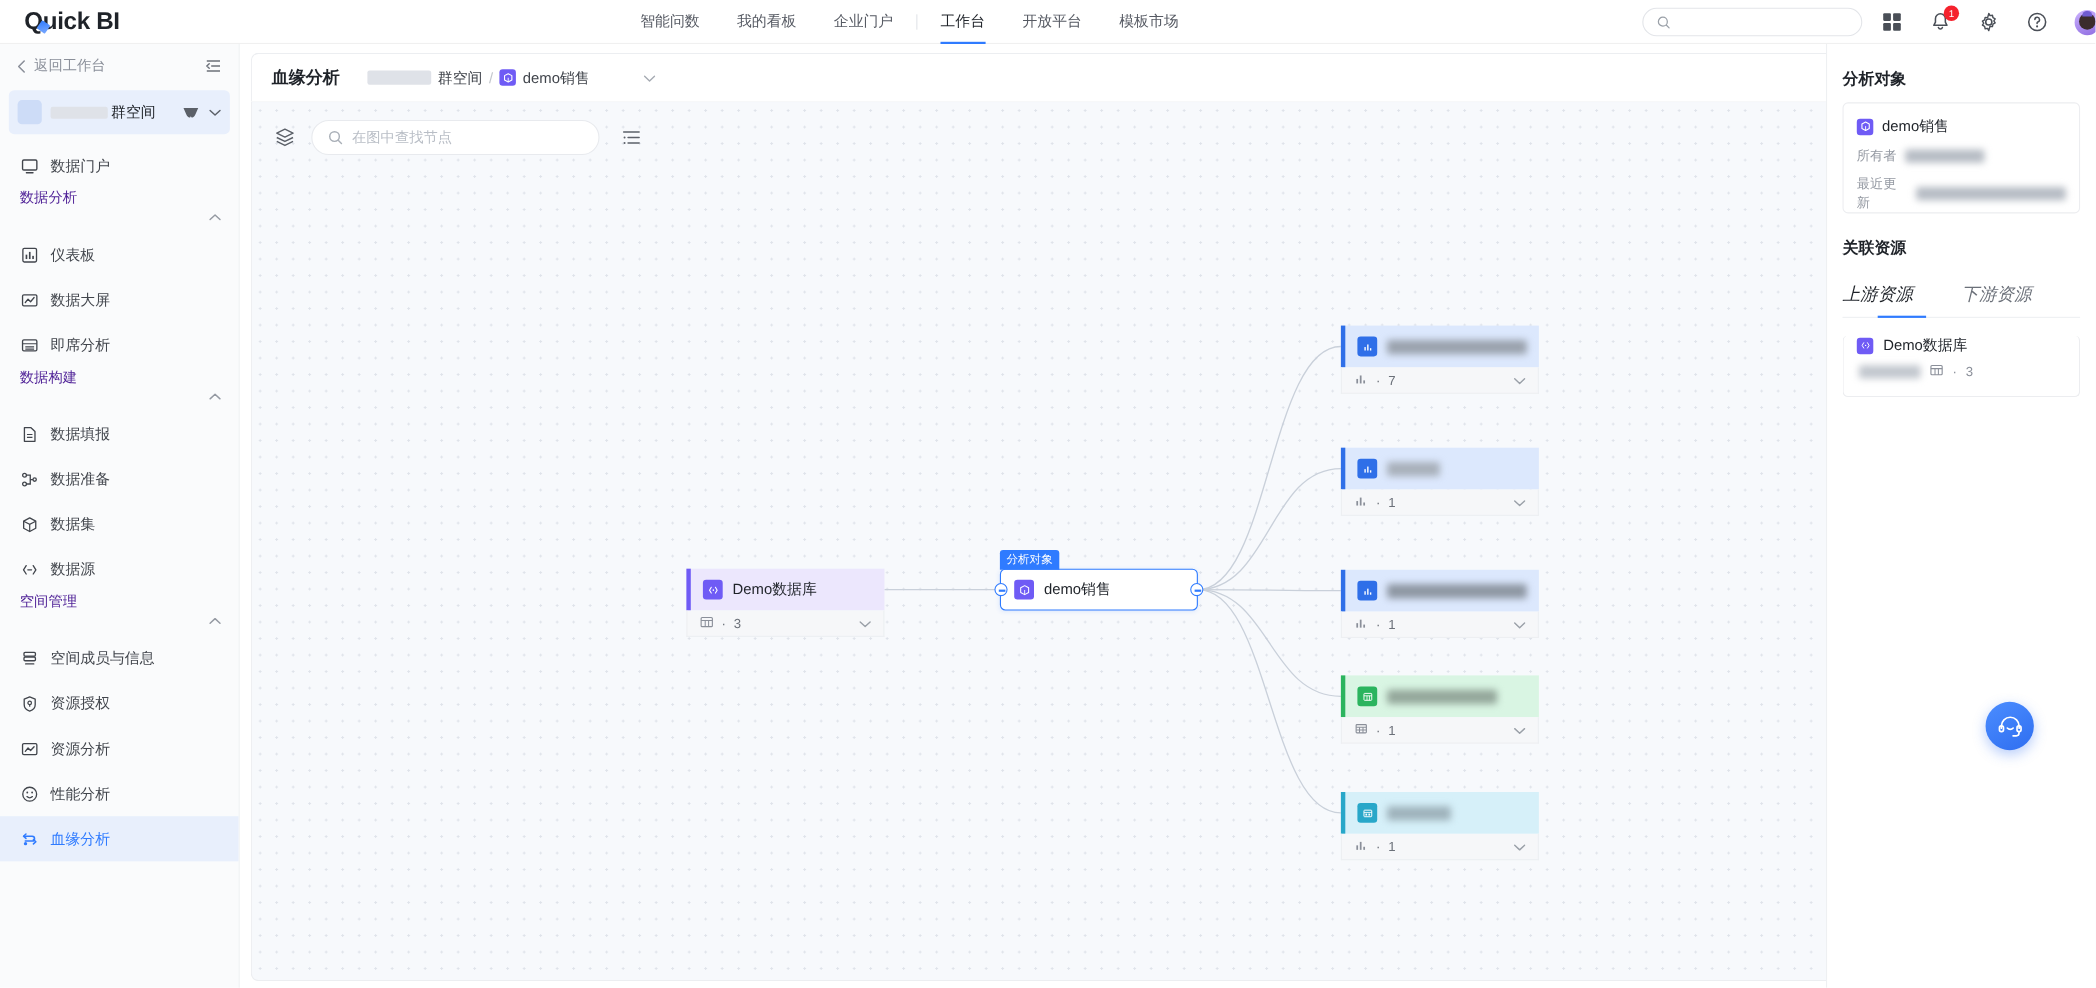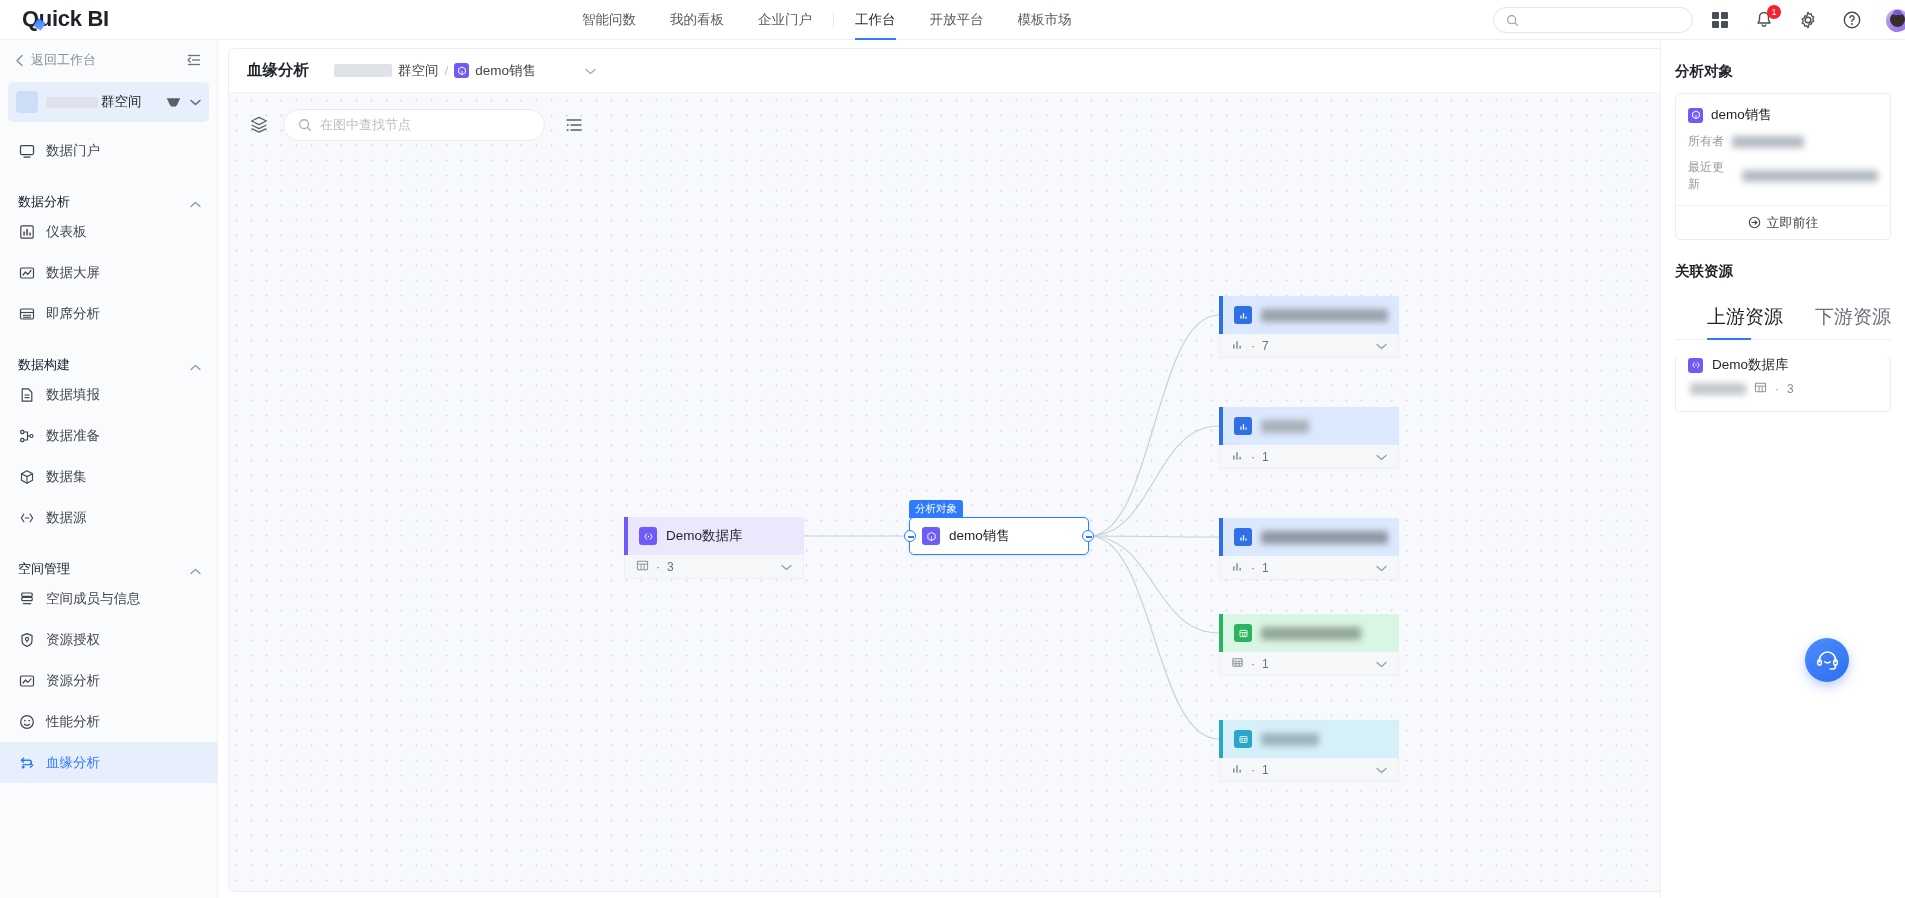--- a/index.html
+++ b/index.html
@@ -72,22 +72,22 @@
   .redact{ display:inline-block; background:#dfe2e8; border-radius:2px; height:11px; vertical-align:middle;}
   .sp-tail{ margin-left:auto; display:flex; gap:9px; align-items:center; color:#5b6068;}
 
   .nav-item{
     height:41px; display:flex; align-items:center; gap:11px; padding:0 0 0 18px;
     font-size:13.5px; color:#41454c; cursor:pointer;
   }
   .nav-item.active{ background:#e8effc; color:#2f7bff; }
   .nav-item .ico{ width:17px; height:17px; display:flex; align-items:center; justify-content:center; }
   .nav-group{
-    height:40px; display:flex; align-items:flex-end; padding:0 16px 0 18px;
-    font-size:13px; color:#0f172a; cursor:pointer;
+    height:40px; display:flex; align-items:flex-start; padding:0 16px 0 18px;
+    font-size:13px; color:#4c1d95; cursor:pointer;flex-direction:column;
   }
   .nav-group .chev{ margin-left:auto; }
 
   
   .mainwrap{ position:absolute; left:218px; top:40px; right:0; bottom:0; background:#fff; }
   .panel-head{
     position:absolute; left:10px; top:8px; right:6px; height:44px;
     background:#fff; border:1px solid #eceef1; border-bottom:none;
     border-radius:7px 7px 0 0; display:flex; align-items:center; padding:0 18px;
   }
@@ -185,22 +185,22 @@
   .rp-title{ font-size:14.5px; font-weight:600; color:#1f2329; margin:22px 0 12px 0; }
   .rp-card{ border:1px solid #ecedf0; border-radius:5px; padding:12px 12px 0 12px; }
   .rp-name{ display:flex; align-items:center; gap:8px; font-size:13.5px; color:#1f2329; }
   .rp-kv{ display:flex; align-items:center; gap:8px; font-size:12px; color:#9499a2; margin-top:9px; }
   .rp-go{
     margin:12px -12px 0 -12px; border-top:1px solid #f0f1f4; height:34px;
     display:flex; align-items:center; justify-content:center; gap:6px;
     font-size:13px; color:#41454c; cursor:pointer;
   }
   .rp-tabs{ display:flex; border-bottom:1px solid #eef0f2; margin-top:2px; }
-  .rp-tab{ flex:1; text-align:right; font-size:19px; color:#6b7079; padding:11px 0 9px 0;
-      cursor:pointer; position:relative; }
+  .rp-tab{ flex:1; text-align:left; font-size:16px; color:#6b7079; padding:11px 0 9px 0;
+      cursor:pointer; position:relative;font-style:italic; }
   .rp-tab.active{ color:#1f2329; }
   .rp-tab.active:after{ content:""; position:absolute; left:50%; margin-left:-22px; bottom:-1px;
       width:44px; height:2px; background:#2f7bff; }
   .rp-res{ display:flex; align-items:center; gap:9px; font-size:13.5px; color:#1f2329; margin-top:16px; }
   .rp-sub{ display:flex; align-items:center; gap:8px; margin-top:7px; margin-left:2px;
       font-size:12px; color:#8a8f99; }
   .rp-card2{ border:1px solid #ecedf0; border-radius:5px; border-top:none; padding:0 12px 14px 12px; }
 
   .fab{
     position:absolute; right:56px; bottom:216px; width:44px; height:44px; border-radius:50%;
@@ -794,28 +794,20 @@
         <span>demo销售</span>
       </div>
       <div class="rp-kv">
         <span>所有者</span>
         <span class="blur" style="width:72px;height:12px;background:#b6bcc4"></span>
       </div>
       <div class="rp-kv">
         <span>最近更新</span>
         <span class="blur" style="width:140px;height:12px;background:#b6bcc4"></span>
       </div>
-      <div class="rp-go">
-        <svg width="13" height="13" viewBox="0 0 14 14">
-          <circle cx="7" cy="7" r="5.6" fill="none" stroke="#41454c" stroke-width="1.2"></circle>
-          <line x1="4.2" y1="7" x2="9.4" y2="7" stroke="#41454c" stroke-width="1.2" stroke-linecap="round"></line>
-          <polyline points="7.6,5.2 9.6,7 7.6,8.8" fill="none" stroke="#41454c" stroke-width="1.2" stroke-linecap="round" stroke-linejoin="round"></polyline>
-        </svg>
-        <span>立即前往</span>
-      </div>
     </div>
 
     <div class="rp-title">关联资源</div>
 
     <div class="rp-tabs">
       <div class="rp-tab active">上游资源</div>
       <div class="rp-tab">下游资源</div>
     </div>
 
     <div class="rp-card2">

